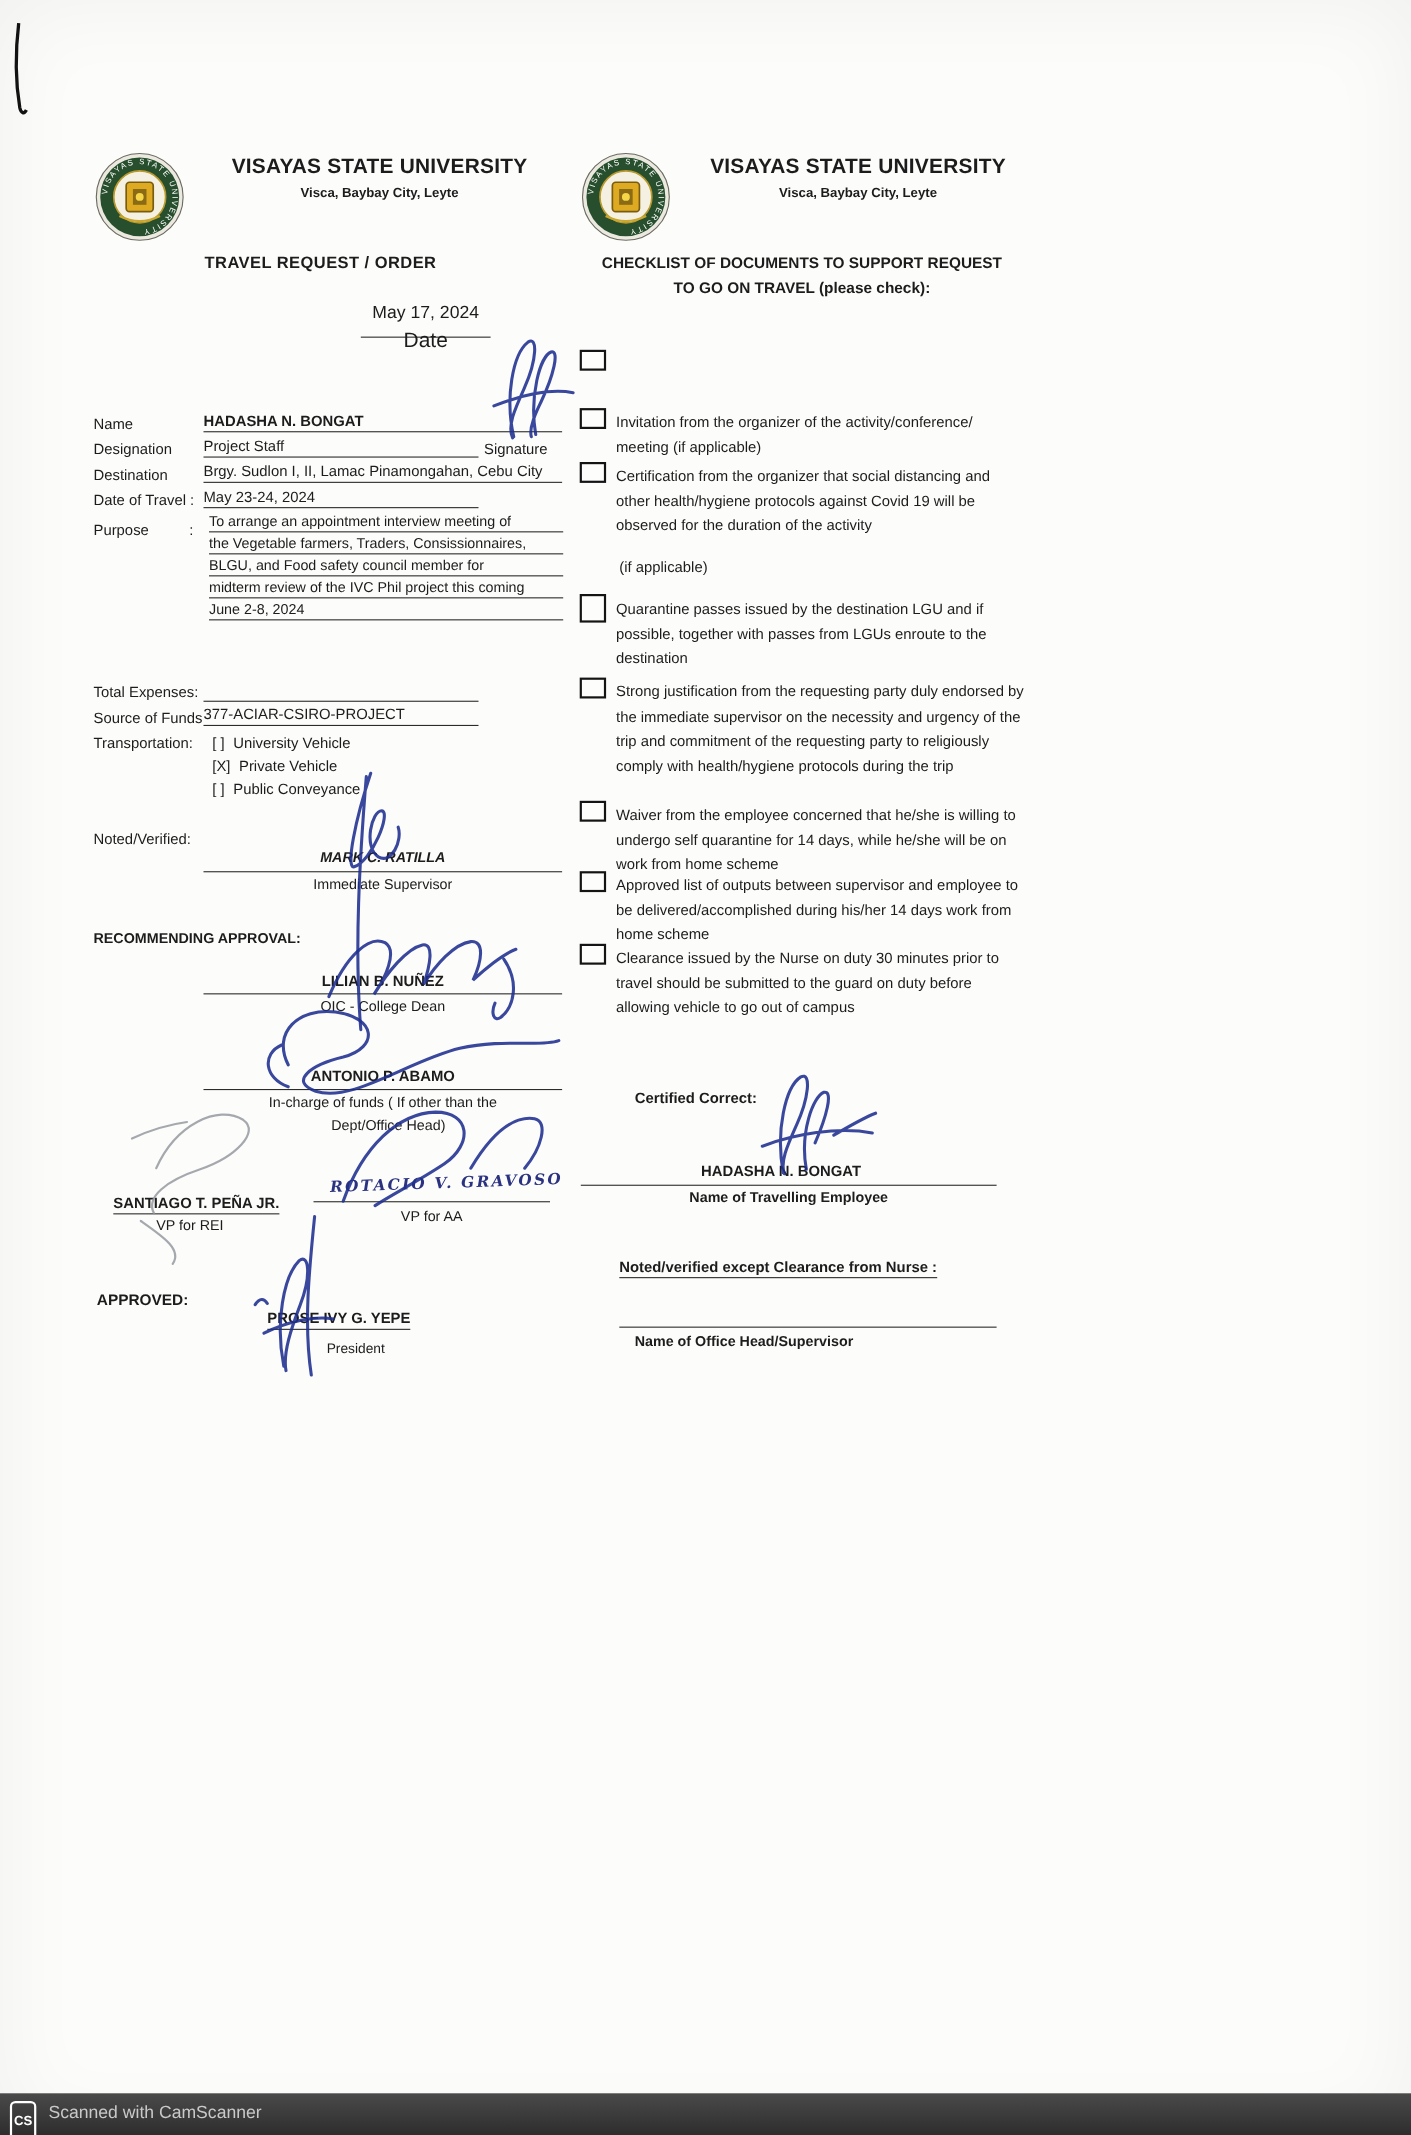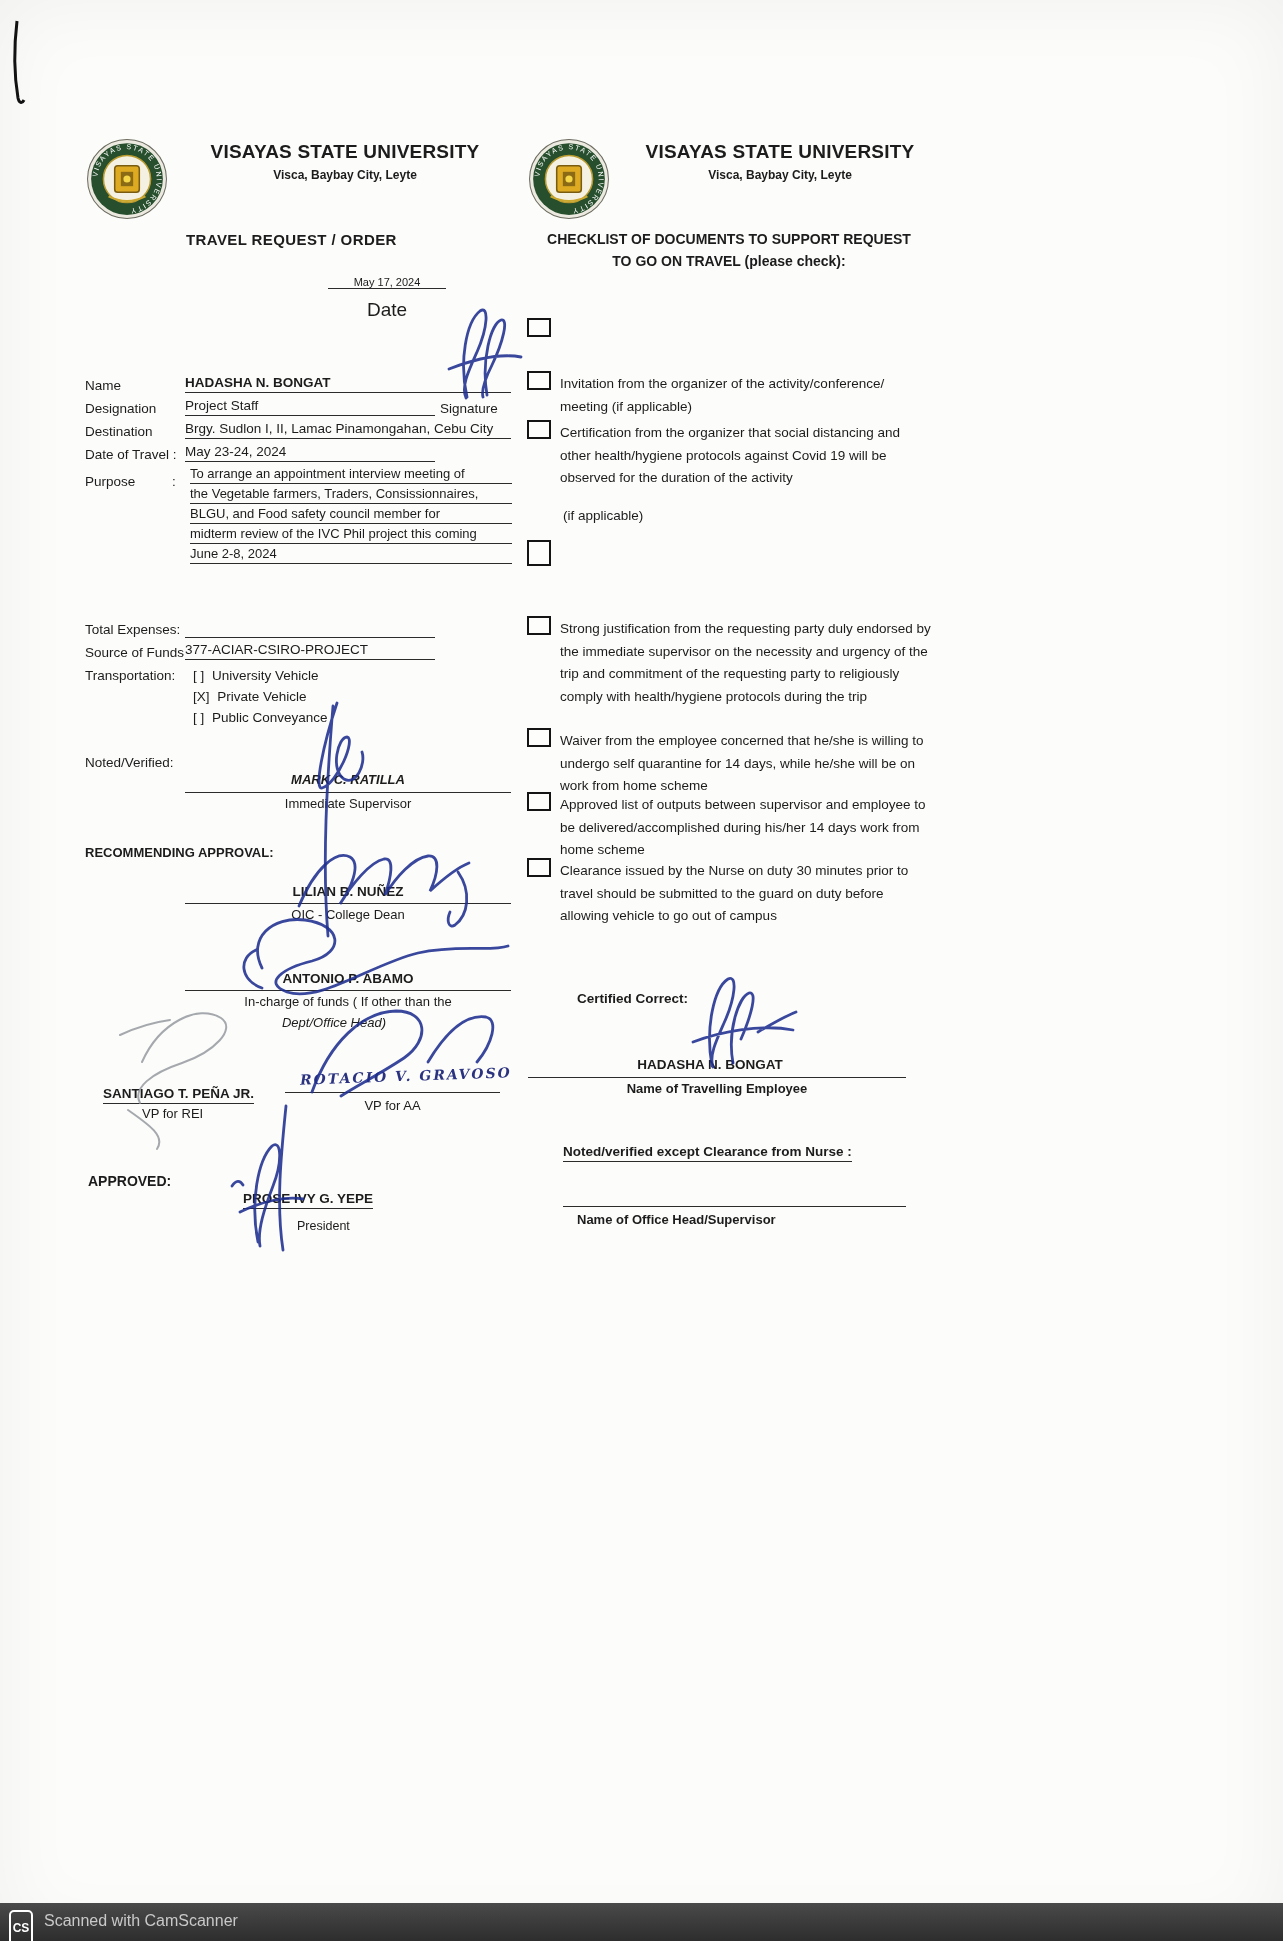--- a/index.html
+++ b/index.html
@@ -52,21 +52,21 @@
     <rect x="34" y="33" width="12" height="14" fill="#8a6a14"></rect>
     <circle cx="40" cy="40" r="3.5" fill="#f5d648"></circle>
     <path d="M22 57 q18 9 36 0" stroke="#caa72e" stroke-width="2" fill="none"></path>
   </svg>
 
   <div class="abs ctr uni-name" style="left:190px;top:141px;width:310px;">VISAYAS STATE UNIVERSITY</div>
   <div class="abs ctr uni-addr" style="left:190px;top:168px;width:310px;">Visca, Baybay City, Leyte</div>
 
   <div class="abs b" style="left:186px;top:231px;font-size:15px;letter-spacing:0.4px;">TRAVEL REQUEST / ORDER</div>
 
-  <div class="abs ctr ul" style="left:328px;top:276px;width:118px;font-size:11px;padding-bottom:0;">May 17, 2024</div>
+  <div class="abs ctr ul" style="left:328px;top:276px;width:118px;font-size:16px;padding-bottom:12px;">May 17, 2024</div>
   <div class="abs ctr" style="left:328px;top:299px;width:118px;font-size:19px;">Date</div>
 
   <div class="abs fl" style="left:85px;top:378px;">Name</div>
   <div class="abs fv ul b" style="left:185px;top:375px;width:326px;">HADASHA N. BONGAT</div>
 
   <div class="abs fl" style="left:85px;top:401px;">Designation</div>
   <div class="abs fv ul" style="left:185px;top:398px;width:250px;">Project Staff</div>
   <div class="abs fl" style="left:440px;top:401px;">Signature</div>
 
   <div class="abs fl" style="left:85px;top:424px;">Destination</div>
@@ -110,21 +110,21 @@
 
   <div class="abs b" style="left:85px;top:845px;font-size:13px;">RECOMMENDING APPROVAL:</div>
 
   <div class="abs b ctr" style="left:185px;top:884px;width:326px;font-size:13.5px;">LILIAN B. NUÑEZ</div>
   <div class="abs uline" style="left:185px;top:903px;width:326px;"></div>
   <div class="abs ctr" style="left:185px;top:907px;width:326px;font-size:13px;">OIC - College Dean</div>
 
   <div class="abs b ctr" style="left:185px;top:971px;width:326px;font-size:13.5px;">ANTONIO P. ABAMO</div>
   <div class="abs uline" style="left:185px;top:990px;width:326px;"></div>
   <div class="abs ctr" style="left:185px;top:994px;width:326px;font-size:13px;">In-charge of  funds ( If other than the</div>
-  <div class="abs ctr" style="left:171px;top:1015px;width:326px;font-size:13px;font-style:italic;">Dept/Office Head)</div>
+  <div class="abs ctr" style="left:190px;top:1015px;width:326px;font-size:13px;">Dept/Office Head)</div>
 
   <div class="abs b ul" style="left:103px;top:1086px;font-size:13.5px;padding-bottom:2px;">SANTIAGO T. PEÑA JR.</div>
   <div class="abs" style="left:142px;top:1106px;font-size:13px;">VP for REI</div>
 
   <div class="abs hand" style="left:300px;top:1068px;font-size:14px;">ROTACIO V. GRAVOSO</div>
   <div class="abs uline" style="left:285px;top:1092px;width:215px;"></div>
   <div class="abs ctr" style="left:285px;top:1098px;width:215px;font-size:13px;">VP for AA</div>
 
   <div class="abs b" style="left:88px;top:1173px;font-size:14px;">APPROVED:</div>
   <div class="abs b ul" style="left:243px;top:1191px;font-size:13.5px;padding-bottom:2px;">PROSE IVY G. YEPE</div>
@@ -155,20 +155,21 @@
   <div class="abs cb" style="left:527px;top:318px;"></div>
 
   <div class="abs cb" style="left:527px;top:371px;"></div>
   <div class="abs ct" style="left:560px;top:373px;width:372px;">Invitation from the organizer of the activity/conference/ meeting (if applicable)</div>
 
   <div class="abs cb" style="left:527px;top:420px;"></div>
   <div class="abs ct" style="left:560px;top:422px;width:372px;">Certification from the organizer that social distancing and other health/hygiene protocols against Covid 19 will be observed for the duration of the activity</div>
   <div class="abs ct" style="left:563px;top:505px;width:372px;">(if applicable)</div>
 
   <div class="abs cb" style="left:527px;top:540px;height:26px;"></div>
+  <div class="abs ct" style="left:560px;top:543px;width:372px;">Quarantine passes issued by the destination LGU and if possible, together with passes from LGUs enroute to the destination</div>
 
   <div class="abs cb" style="left:527px;top:616px;"></div>
   <div class="abs ct" style="left:560px;top:618px;width:372px;">Strong justification from the requesting party duly endorsed by the immediate supervisor on the necessity and urgency of the trip and commitment of the requesting party to religiously comply with health/hygiene protocols during the trip</div>
 
   <div class="abs cb" style="left:527px;top:728px;"></div>
   <div class="abs ct" style="left:560px;top:730px;width:372px;">Waiver from the employee concerned that he/she is willing to undergo self quarantine for 14 days, while he/she will be on work from home scheme</div>
 
   <div class="abs cb" style="left:527px;top:792px;"></div>
   <div class="abs ct" style="left:560px;top:794px;width:372px;">Approved list of outputs between supervisor and employee to be delivered/accomplished during his/her 14 days work from home scheme</div>
 

